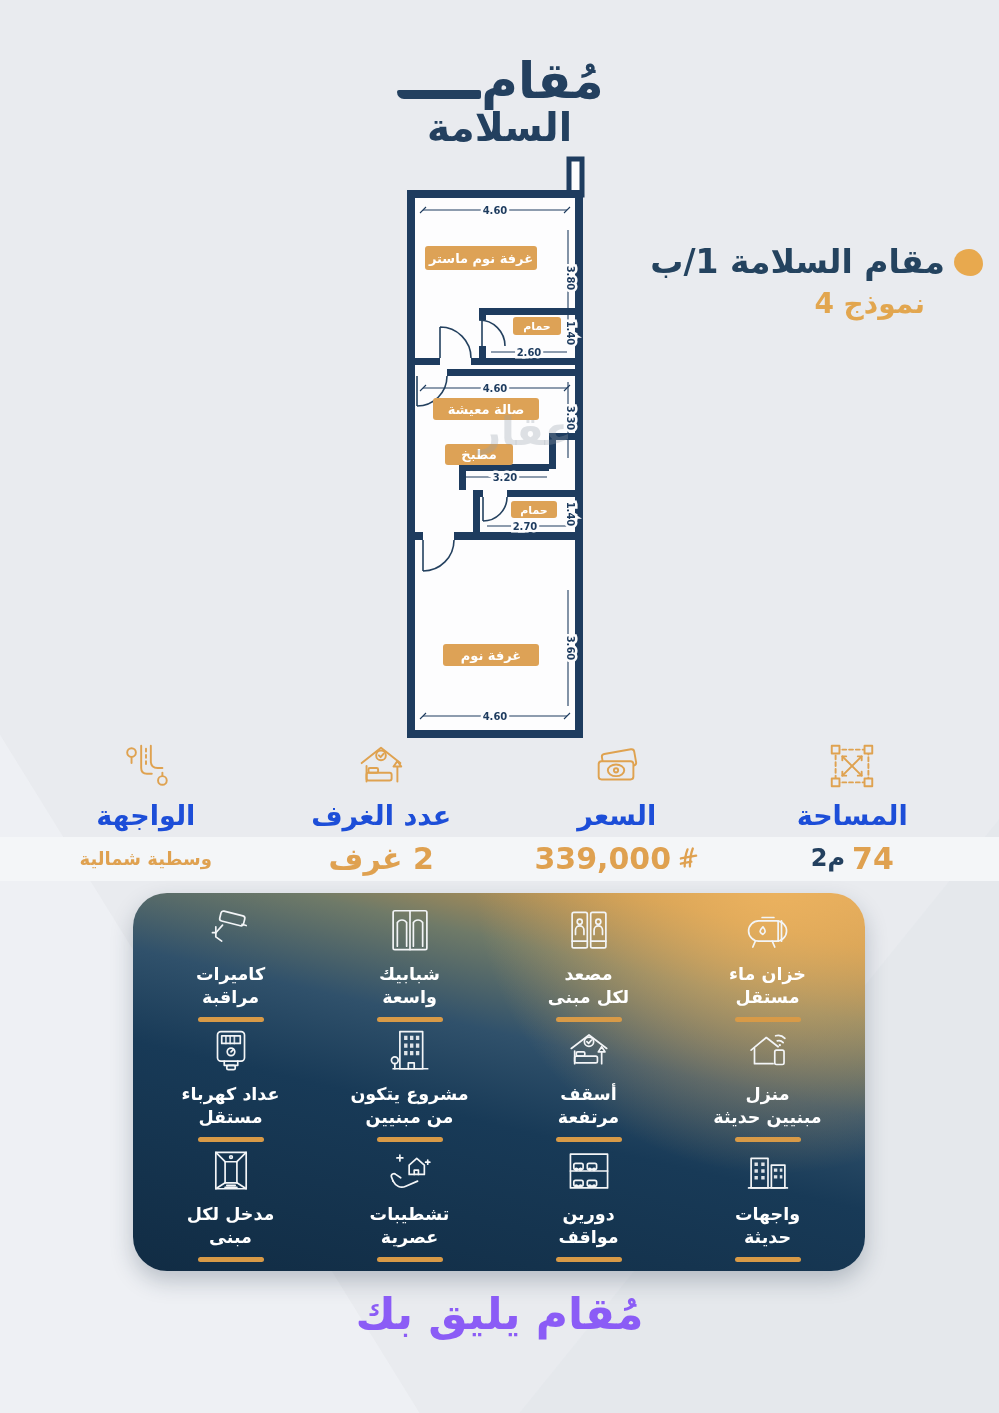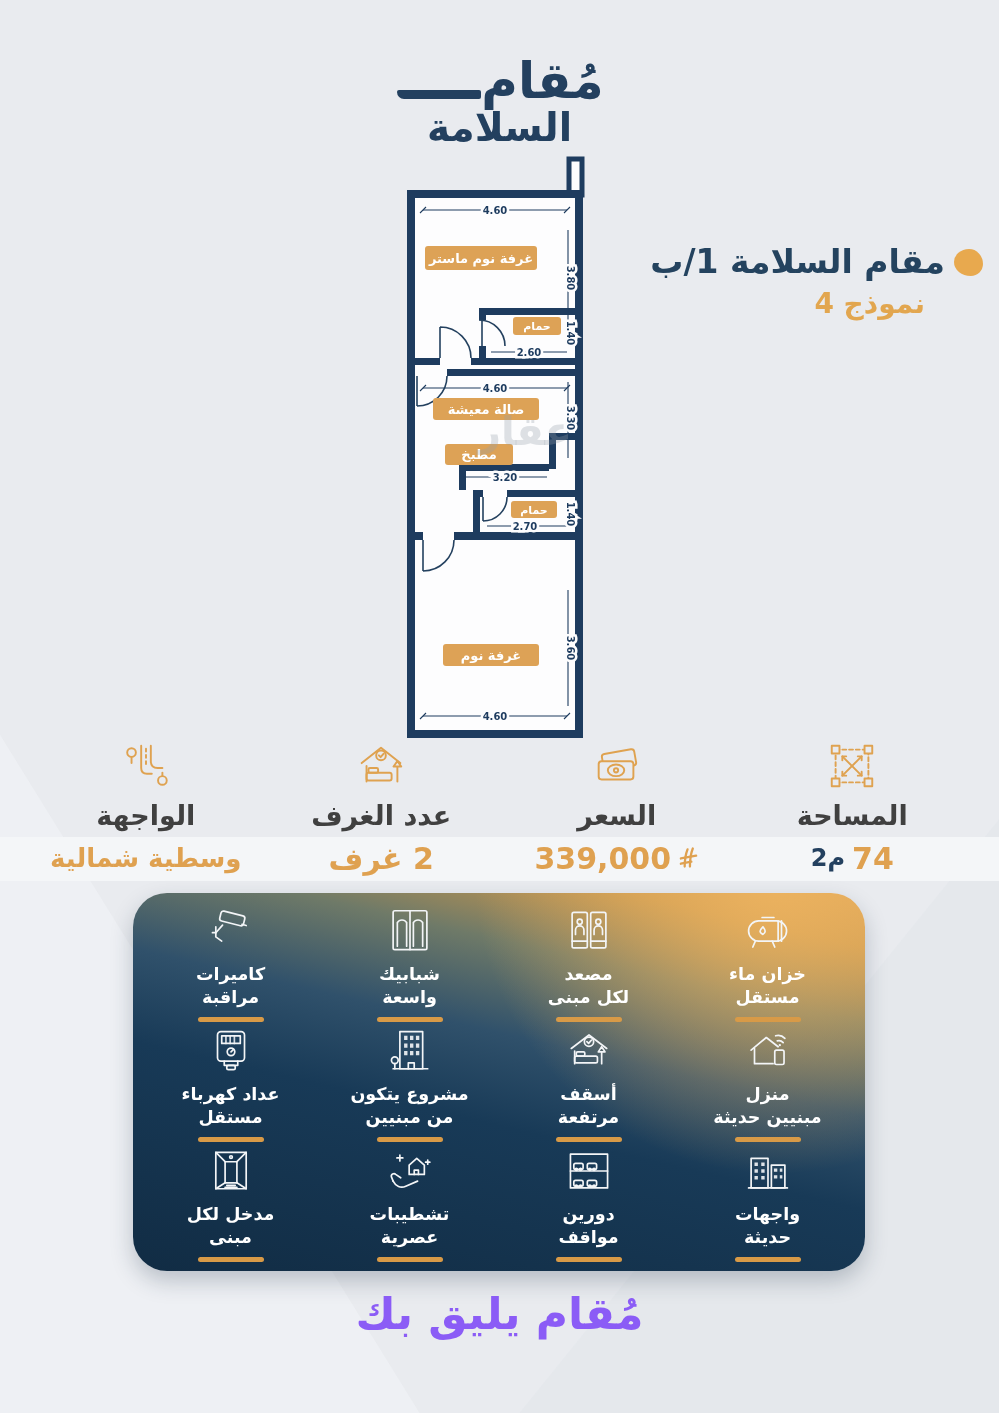--- a/index.html
+++ b/index.html
@@ -31,25 +31,25 @@
   .roomtxt{font-size:13px;font-weight:bold;fill:#ffffff;text-anchor:middle;}
   .roomtxt.sm{font-size:11px;}
   .watermark{position:absolute;left:478px;top:408px;font-size:40px;font-weight:bold;
              color:rgba(150,158,170,.30);direction:rtl;pointer-events:none;}
 
   
   .value-band{position:absolute;left:0;right:0;top:837px;height:44px;background:#f4f6f8;}
   .stats{position:absolute;top:737px;left:28px;width:942px;height:146px;display:flex;direction:rtl;}
   .stat{flex:1;display:flex;flex-direction:column;align-items:center;}
   .stat-icon{height:58px;display:flex;align-items:center;justify-content:center;}
-  .stat-label{height:40px;display:flex;align-items:center;font-size:27px;font-weight:bold;color:#404040;}
+  .stat-label{height:40px;display:flex;align-items:center;font-size:27px;font-weight:bold;color:#1d4ed8;}
   .stat-value{height:46px;display:flex;align-items:center;gap:7px;direction:rtl;
               font-size:30px;font-weight:bold;color:#dfa150;}
   .stat-value .unit{font-size:24px;color:#23405f;}
-  .stat-value.small{font-size:26px;}
+  .stat-value.small{font-size:18px;}
 
   
   .panel{position:absolute;top:893px;left:133px;width:732px;height:378px;border-radius:34px;
          background:
            radial-gradient(circle at 88% -6%, rgba(238,180,96,.95) 0%, rgba(238,180,96,0) 40%),
            linear-gradient(193deg,#d9a257 0%,#c3954f 10%,#6f7a68 24%,#30516b 41%,#183a57 58%,#112c44 100%);
          box-shadow:0 10px 22px rgba(30,50,70,.25);}
   .grid{position:absolute;inset:10px 8px 8px 8px;display:grid;grid-template-columns:repeat(4,1fr);
         grid-template-rows:repeat(3,1fr);direction:rtl;}
   .cell{display:flex;flex-direction:column;align-items:center;justify-content:center;}

